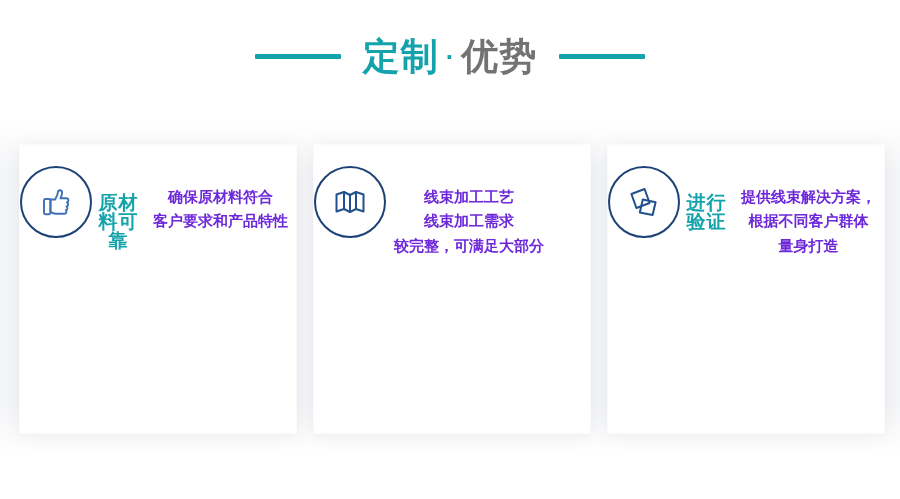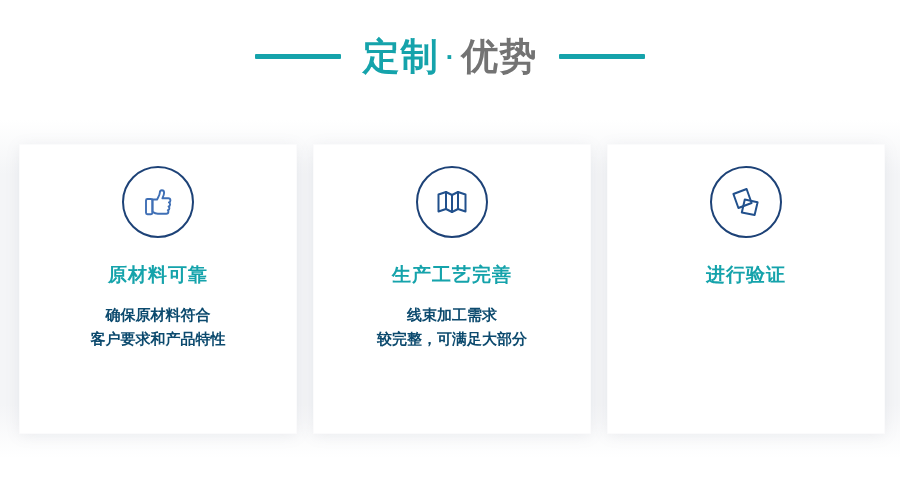--- a/index.html
+++ b/index.html
@@ -70,22 +70,22 @@
     width: 864px;
     height: 288px;
     display: flex;
     gap: 18px;
   }
   .card {
     flex: 1 1 0;
     background: #ffffff;
     box-shadow: 0 0 0 1px #fbfbfc, 0 2px 14px rgba(120,130,150,0.13);
     display: flex;
-    flex-direction: column;
-    align-items: center;
+    flex-direction: row;
+    align-items: flex-start;
     padding-top: 21px;
     box-sizing: border-box;
   }
 
   .icon-circle {
     width: 72px;
     height: 72px;
     border-radius: 50%;
     border: 2px solid #1d4277;
     display: flex;
@@ -102,21 +102,21 @@
     font-weight: bold;
     color: #15a3ab;
     letter-spacing: 1px;
     line-height: 1;
     text-align: center;
   }
   .card-body {
     margin-top: 19px;
     font-size: 15px;
     font-weight: bold;
-    color: #0c4a6e;
+    color: #6d28d9;
     line-height: 1.62;
     text-align: center;
     padding: 0 8px;
   }
   .card-body div { white-space: nowrap; }
 
   
   .band {
     position: absolute;
     left: 0;
@@ -165,33 +165,38 @@
     <div class="icon-circle">
       <span>
         <svg width="40" height="40" viewBox="0 0 40 40" fill="none" stroke="#21508c" stroke-width="2" stroke-linecap="round" stroke-linejoin="round">
           <path d="M6.5 12.5 L14 10 L20 13 L26 10 L33.5 12.5 L33.5 29.5 L26 27 L20 30 L14 27 L6.5 29.5 Z"></path>
           <path d="M14 10 L14 27"></path>
           <path d="M20 13 L20 30"></path>
           <path d="M26 10 L26 27"></path>
         </svg>
       </span>
     </div>
-    <div class="card-title">生产工艺完善</div>
     <div class="card-body">
+      <div>线束加工工艺</div>
       <div>线束加工需求</div>
       <div>较完整，可满足大部分</div>
     </div>
   </div>
 
 
   <div class="card">
     <div class="icon-circle">
       <span>
         <svg width="40" height="40" viewBox="0 0 40 40" fill="none" stroke="#21508c" stroke-width="2" stroke-linecap="round" stroke-linejoin="round">
           <path d="M18.8 17.6 L31.6 20.2 L28.6 33.0 L15.8 30.4 Z"></path>
           <path d="M7.4 12.0 L20.6 7.0 L25.6 21.0 L12.4 26.0 Z"></path>
         </svg>
       </span>
     </div>
     <div class="card-title">进行验证</div>
+    <div class="card-body">
+      <div>提供线束解决方案，</div>
+      <div>根据不同客户群体</div>
+      <div>量身打造</div>
+    </div>
   </div>
 
 </div>
 
 </body></html>

